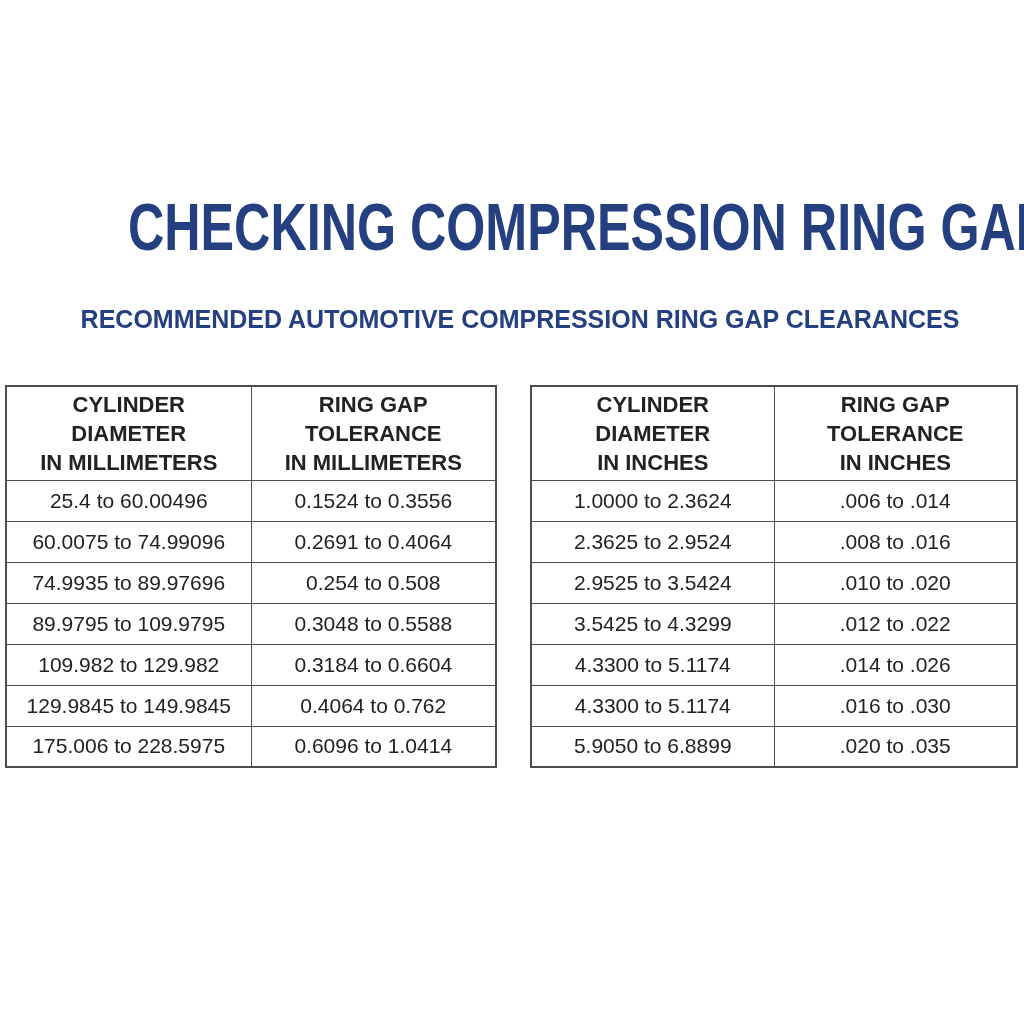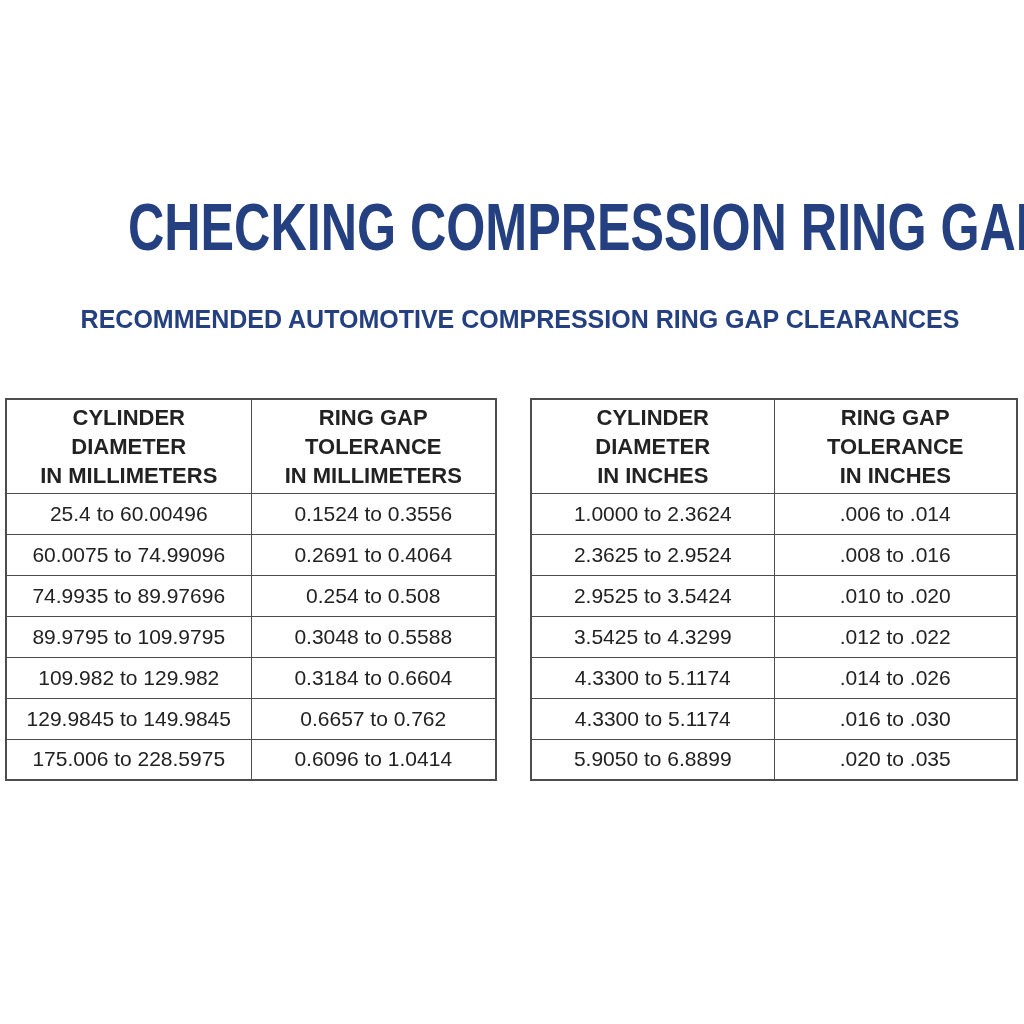--- a/index.html
+++ b/index.html
@@ -42,21 +42,21 @@
     margin: 8px;
     text-align: center;
     font-size: 25px;
     font-weight: 700;
     line-height: 1.1;
     white-space: nowrap;
     color: var(--title-blue, #254080);
   }
   table.ring-table {
     position: absolute;
-    top: 398px;
+    top: 385px;
     border-collapse: collapse;
     table-layout: fixed;
     border: 2.5px solid var(--border-gray, #4d4d4d);
     background: #ffffff;
   }
   #table-mm { left: 5px;   width: 492px; }
   #table-in { left: 530px; width: 488px; }
   table.ring-table th,
   table.ring-table td {
     border: 1.5px solid var(--border-gray, #4d4d4d);
@@ -108,21 +108,21 @@
         <tr>
           <td>89.9795 to 109.9795</td>
           <td>0.3048 to 0.5588</td>
         </tr>
         <tr>
           <td>109.982 to 129.982</td>
           <td>0.3184 to 0.6604</td>
         </tr>
         <tr>
           <td>129.9845 to 149.9845</td>
-          <td>0.6657 to 0.762</td>
+          <td>0.4064 to 0.762</td>
         </tr>
         <tr>
           <td>175.006 to 228.5975</td>
           <td>0.6096 to 1.0414</td>
         </tr>
       </tbody>
     </table>
 
   <table class="ring-table" id="table-in">
       <thead>

